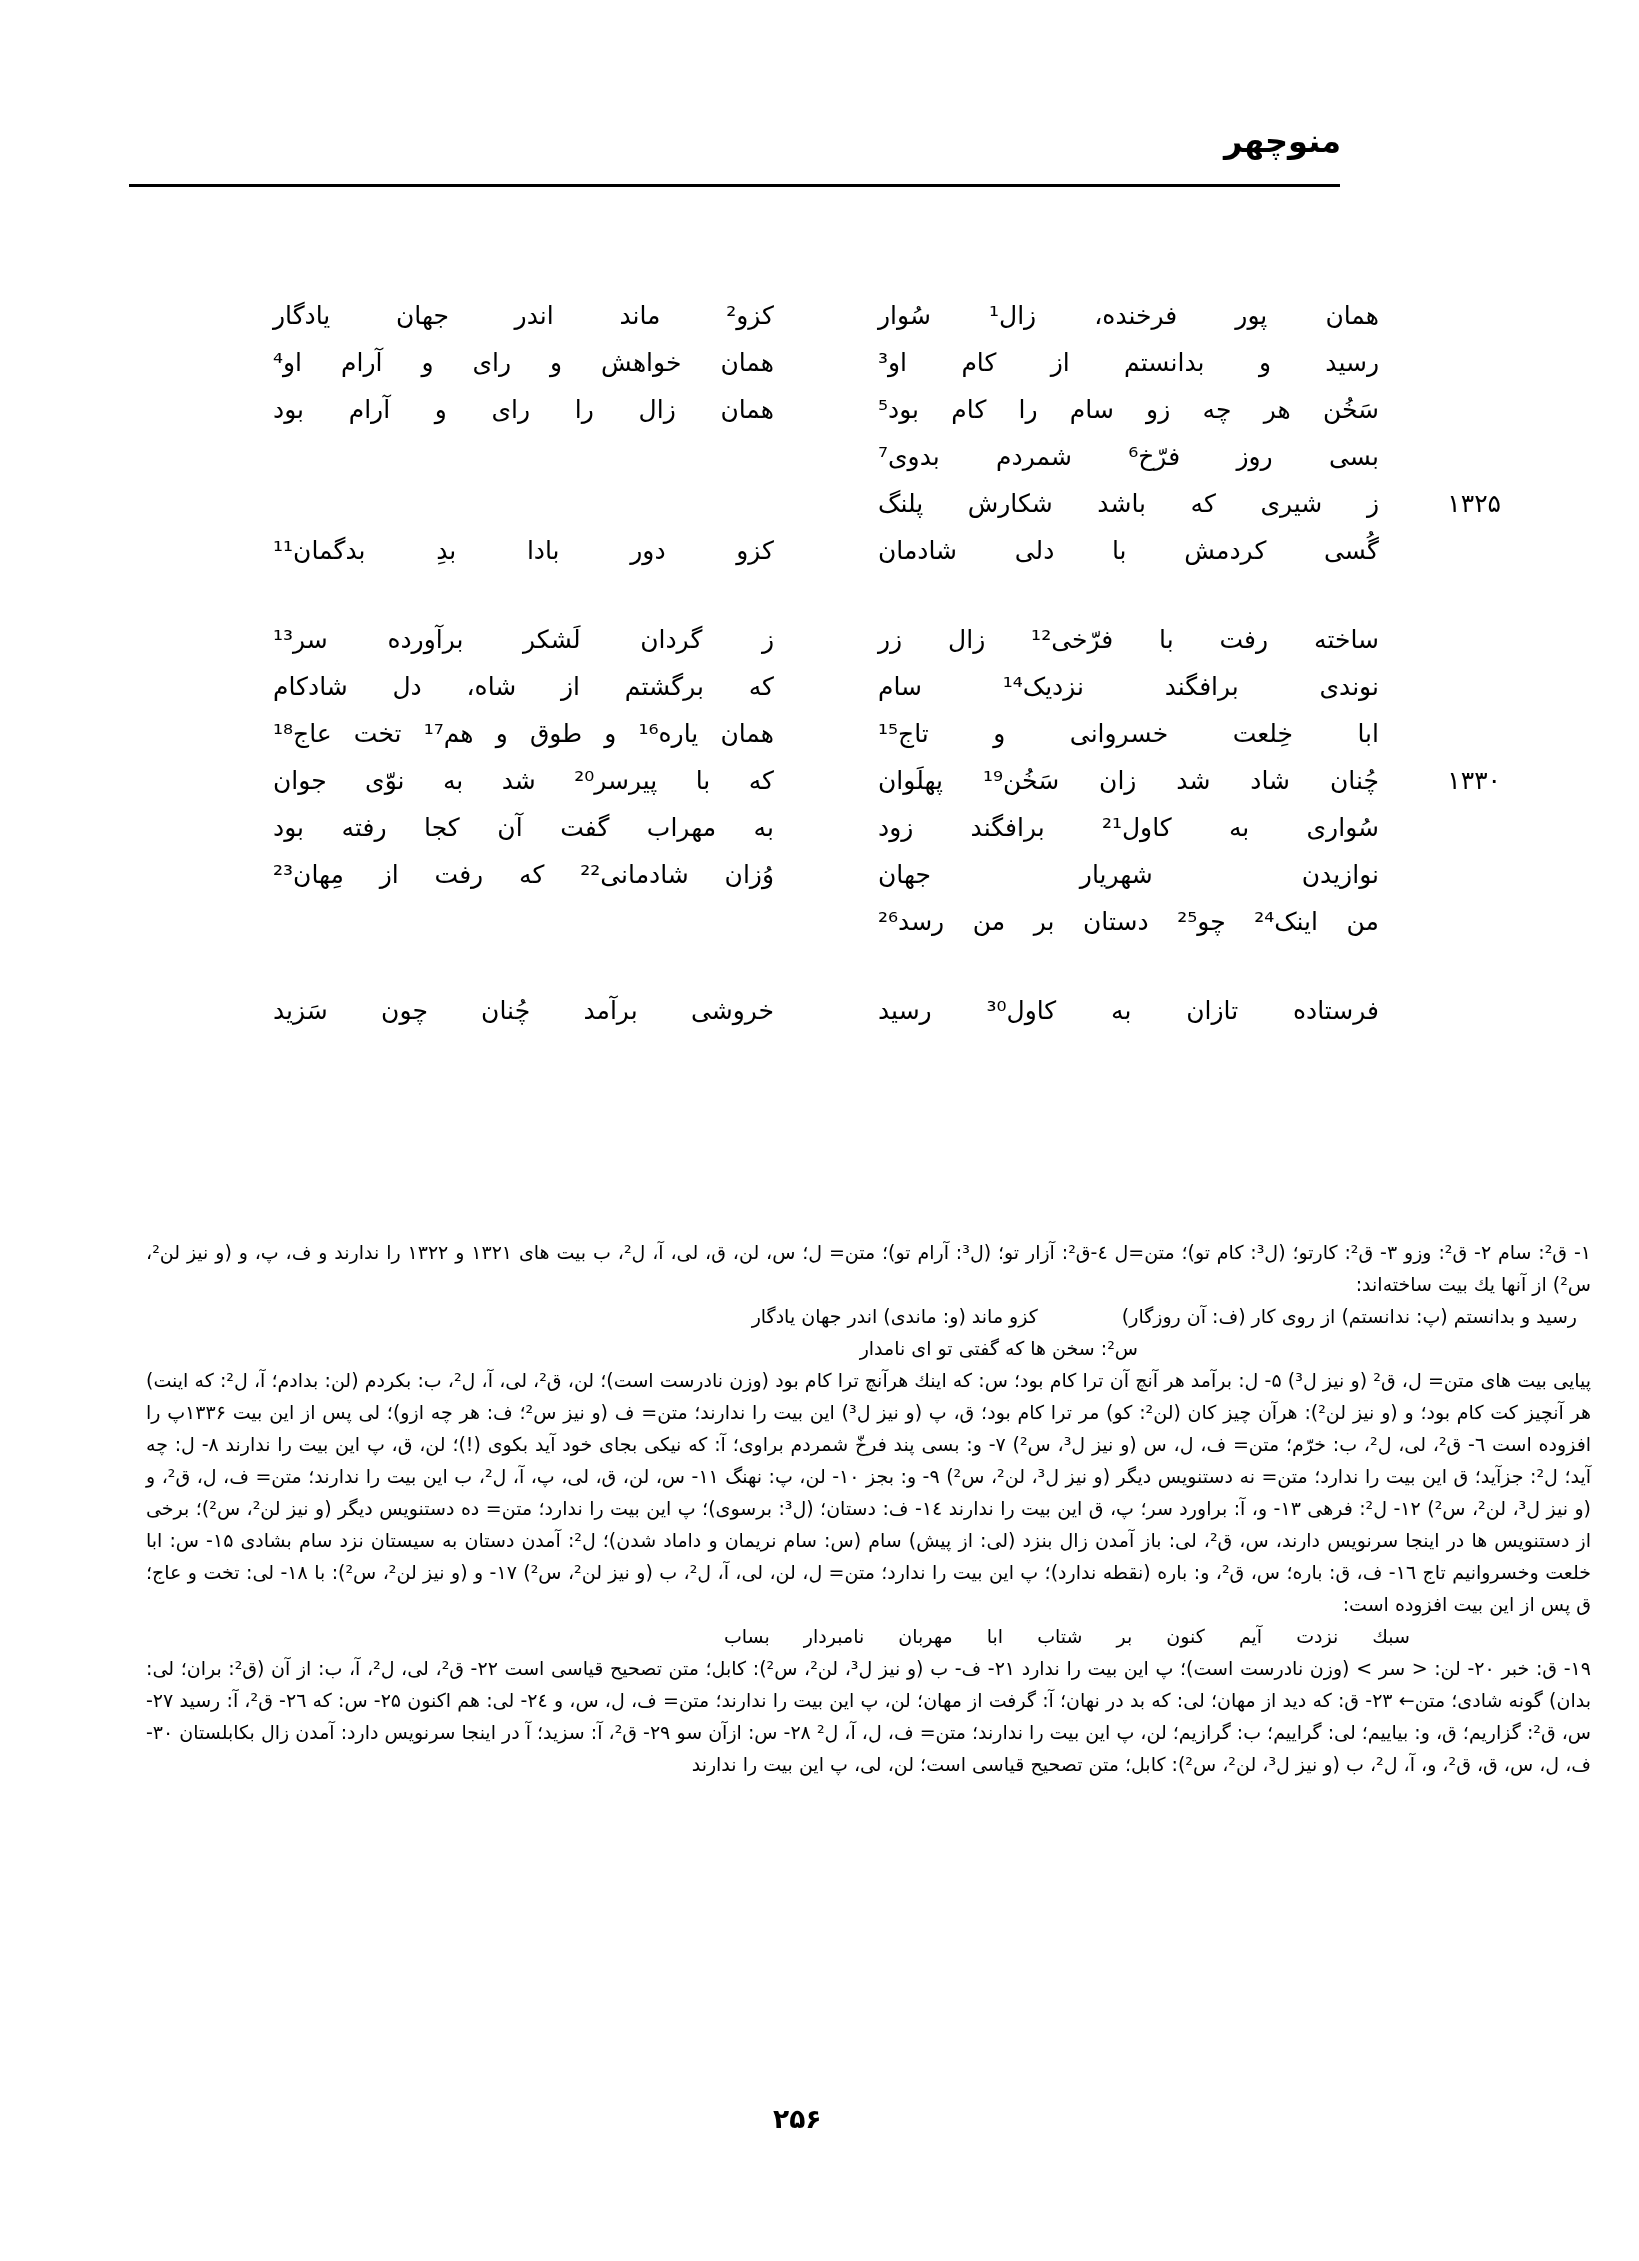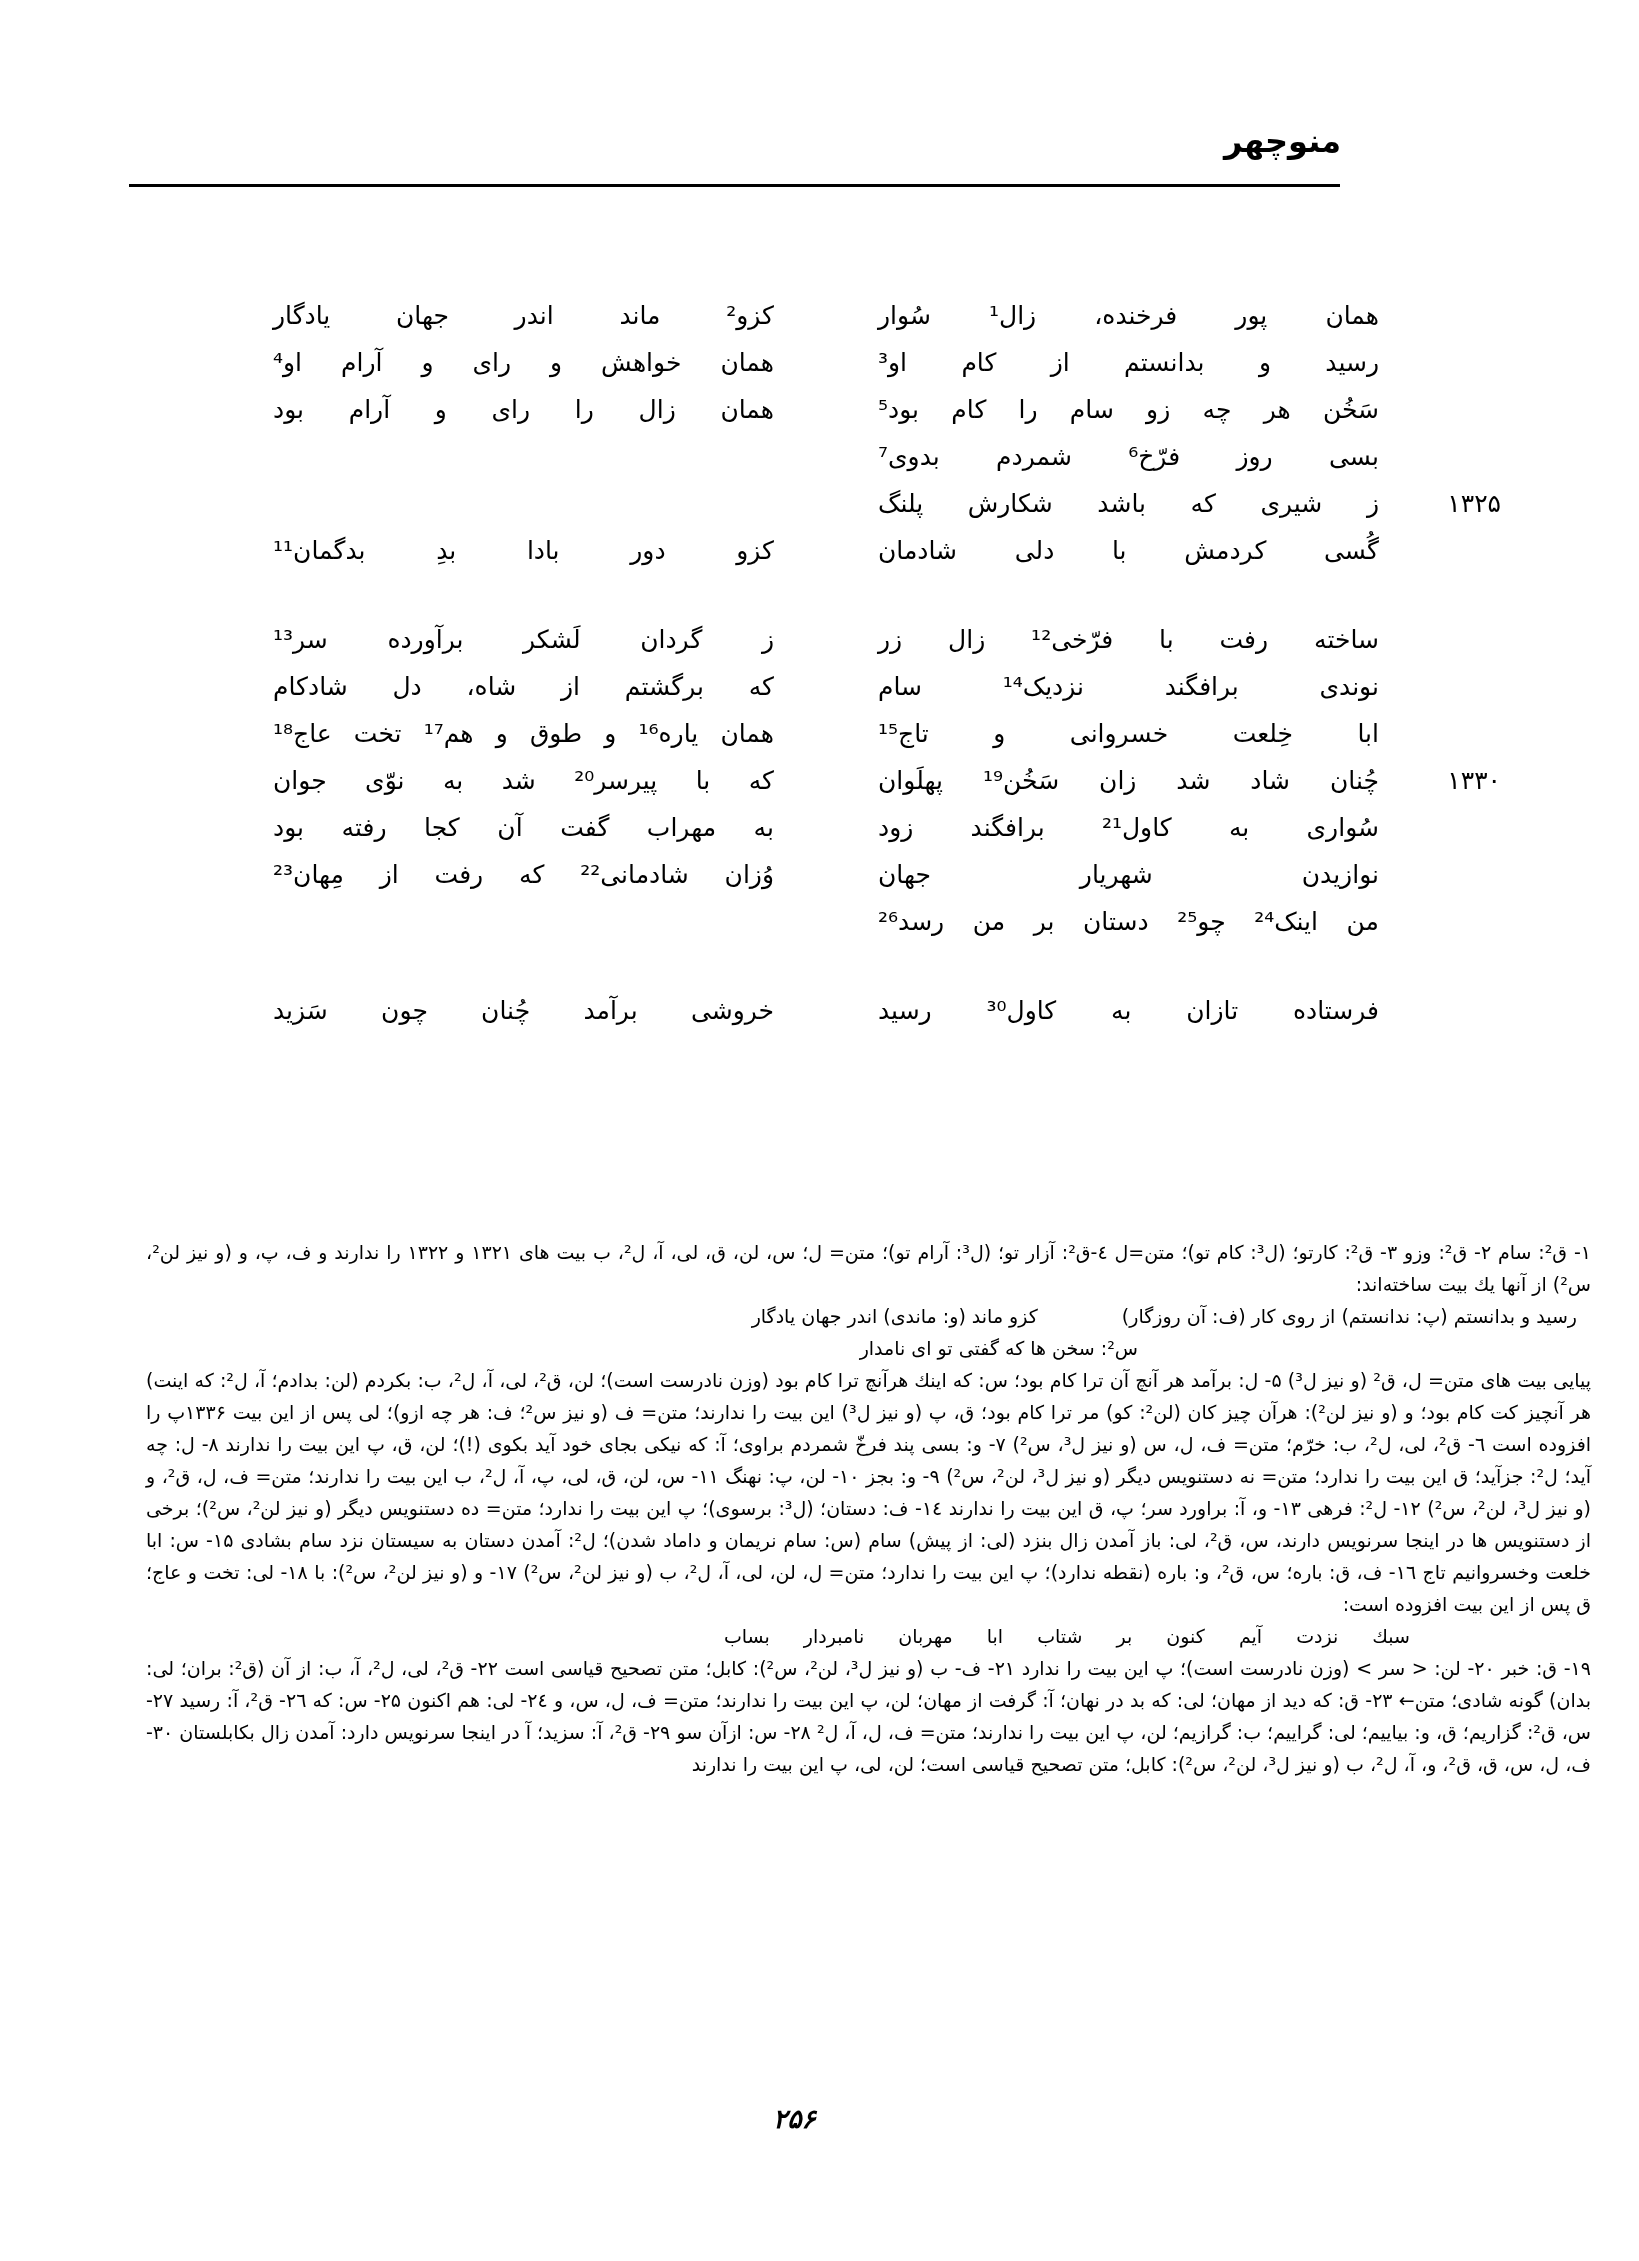--- a/index.html
+++ b/index.html
@@ -11,21 +11,21 @@
   .couplet { position:relative; height:47px; display:flex; flex-direction:row; align-items:center; }
   .couplet.gap-before { margin-top:42px; }
   .hemistich { width:501px; font-size:25px; line-height:47px; white-space:nowrap; text-align:justify; text-align-last:justify; }
   .hemistich.right { margin-left:104px; }
   .line-num { position:absolute; right:-122px; font-size:25px; width:97px; text-align:right; }
   .footnotes { position:absolute; top:1201px; left:146px; width:1445px; font-size:19px; line-height:32px; text-align:justify;margin-top:35px; }
   .fn-para { margin:0; }
   .fn-verse { display:flex; justify-content:flex-start; gap:84px; padding-right:14px; }
   .fn-verse.indent2 { padding-right:453px; }
   .fn-verse.centered { padding-right:181px; gap:125px; font-size:19px; word-spacing:28px; }
-  .page-number { position:absolute; top:2103px; left:773px; font-size:26.5px; font-weight:bold;font-style:italic; }
+  .page-number { position:absolute; top:2103px; left:773px; font-size:26.5px; font-weight:bold; }
 </style>
 </head>
 <body>
 
 <div class="page-header">منوچهر</div>
 <div class="header-rule"></div>
 
 <div class="poem" id="poem">
     <div class="couplet">
       <div class="hemistich right">همان پور فرخنده، زال¹ سُوار</div>

